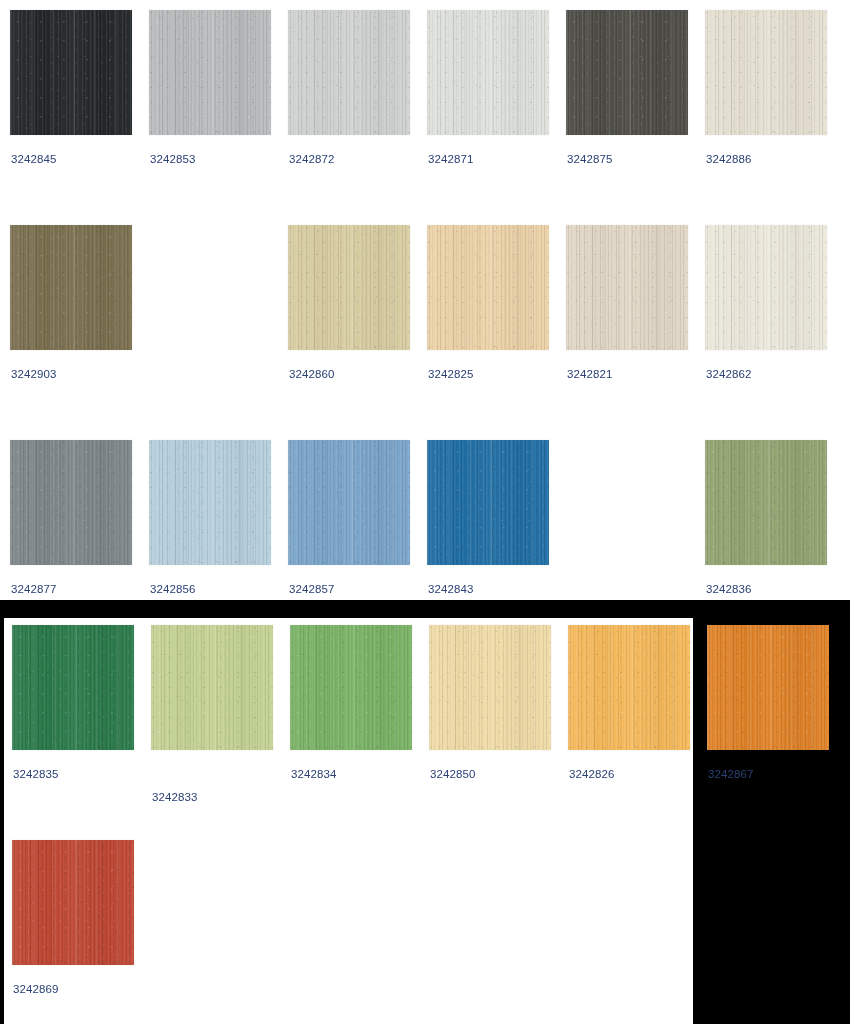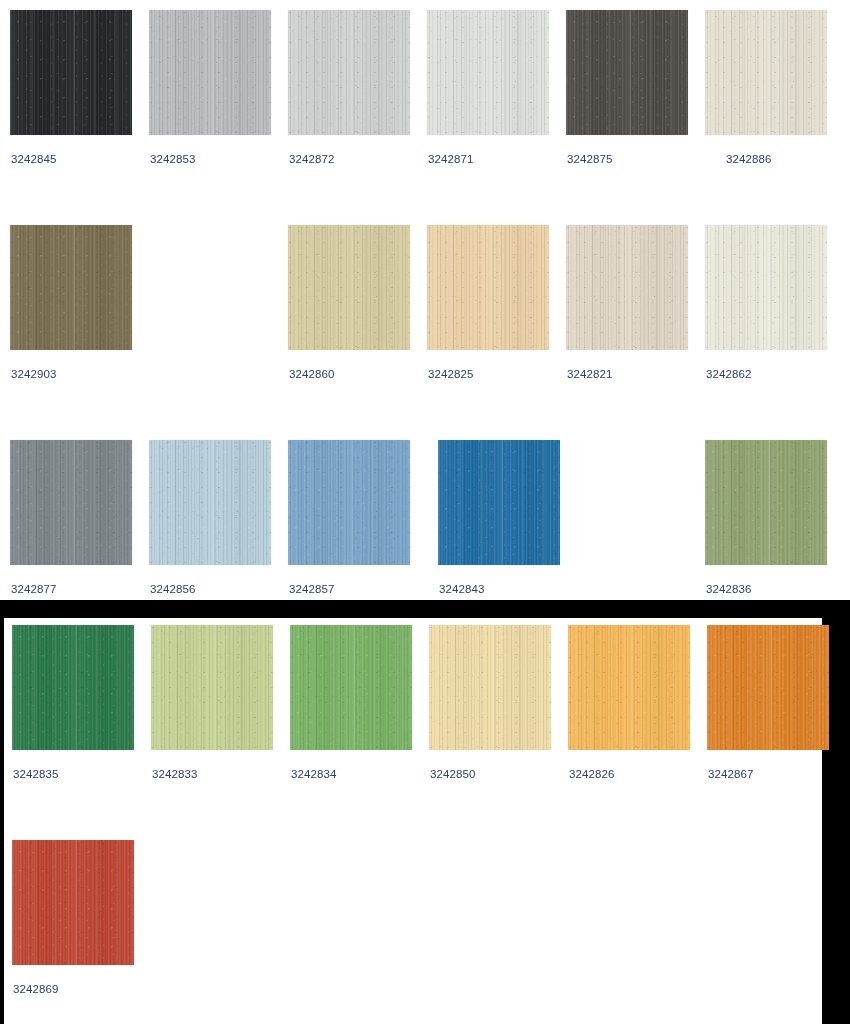--- a/index.html
+++ b/index.html
@@ -50,21 +50,21 @@
   
   #section-bottom {
     top: 618px;
     height: 406px;
     background: #000000;
   }
   #section-bottom-inner {
     position: absolute;
     left: 4px;
     top: 0;
-    width: 818px;
+    width: 689px;
     height: 406px;
     background: #ffffff;
   }
 
   
   .row {
     position: absolute;
     left: 0;
     width: 850px;
     height: 171px;
@@ -211,21 +211,21 @@
             <div class="speckle"></div>
           </div>
           <div class="label" style="color: rgb(43, 64, 117);">3242875</div>
         </div>
         <div class="cell" style="left: 705px;">
           <div class="swatch" title="3242886" style="background-color: rgb(230, 225, 210);">
             <div class="sheen"></div>
             <div class="fiber"></div>
             <div class="speckle"></div>
           </div>
-          <div class="label" style="color: rgb(43, 64, 117); margin-left: 20px;">3242886</div>
+          <div class="label" style="color: rgb(43, 64, 117);">3242886</div>
         </div>
       </div>
     <div class="row" style="top: 225px;">
         <div class="cell" style="left: 10px;">
           <div class="swatch" title="3242903" style="background-color: rgb(122, 111, 78);">
             <div class="sheen"></div>
             <div class="fiber"></div>
             <div class="speckle"></div>
           </div>
           <div class="label" style="color: rgb(43, 64, 117);">3242903</div>
@@ -281,21 +281,21 @@
           <div class="label" style="color: rgb(43, 64, 117);">3242856</div>
         </div>
         <div class="cell" style="left: 288px;">
           <div class="swatch" title="3242857" style="background-color: rgb(122, 165, 202);">
             <div class="sheen"></div>
             <div class="fiber"></div>
             <div class="speckle"></div>
           </div>
           <div class="label" style="color: rgb(43, 64, 117);">3242857</div>
         </div>
-        <div class="cell" style="left: 427px; margin-left: 11px;">
+        <div class="cell" style="left: 427px;">
           <div class="swatch" title="3242843" style="background-color: rgb(31, 110, 165);">
             <div class="sheen"></div>
             <div class="fiber"></div>
             <div class="speckle"></div>
           </div>
           <div class="label" style="color: rgb(43, 64, 117);">3242843</div>
         </div>
         <div class="cell" style="left: 705px;">
           <div class="swatch" title="3242836" style="background-color: rgb(146, 164, 113);">
             <div class="sheen"></div>
@@ -319,21 +319,21 @@
               <div class="speckle"></div>
             </div>
             <div class="label" style="color: rgb(43, 64, 117);">3242835</div>
           </div>
           <div class="cell" style="left: 147px;">
             <div class="swatch" title="3242833" style="background-color: rgb(196, 211, 148);">
               <div class="sheen"></div>
               <div class="fiber"></div>
               <div class="speckle"></div>
             </div>
-            <div class="label" style="color: rgb(43, 64, 117);">3242833</div>
+            <div class="label" style="color: rgb(43, 64, 117); margin-top: 23px;">3242833</div>
           </div>
           <div class="cell" style="left: 286px;">
             <div class="swatch" title="3242834" style="background-color: rgb(121, 179, 101);">
               <div class="sheen"></div>
               <div class="fiber"></div>
               <div class="speckle"></div>
             </div>
             <div class="label" style="color: rgb(43, 64, 117);">3242834</div>
           </div>
           <div class="cell" style="left: 425px;">

